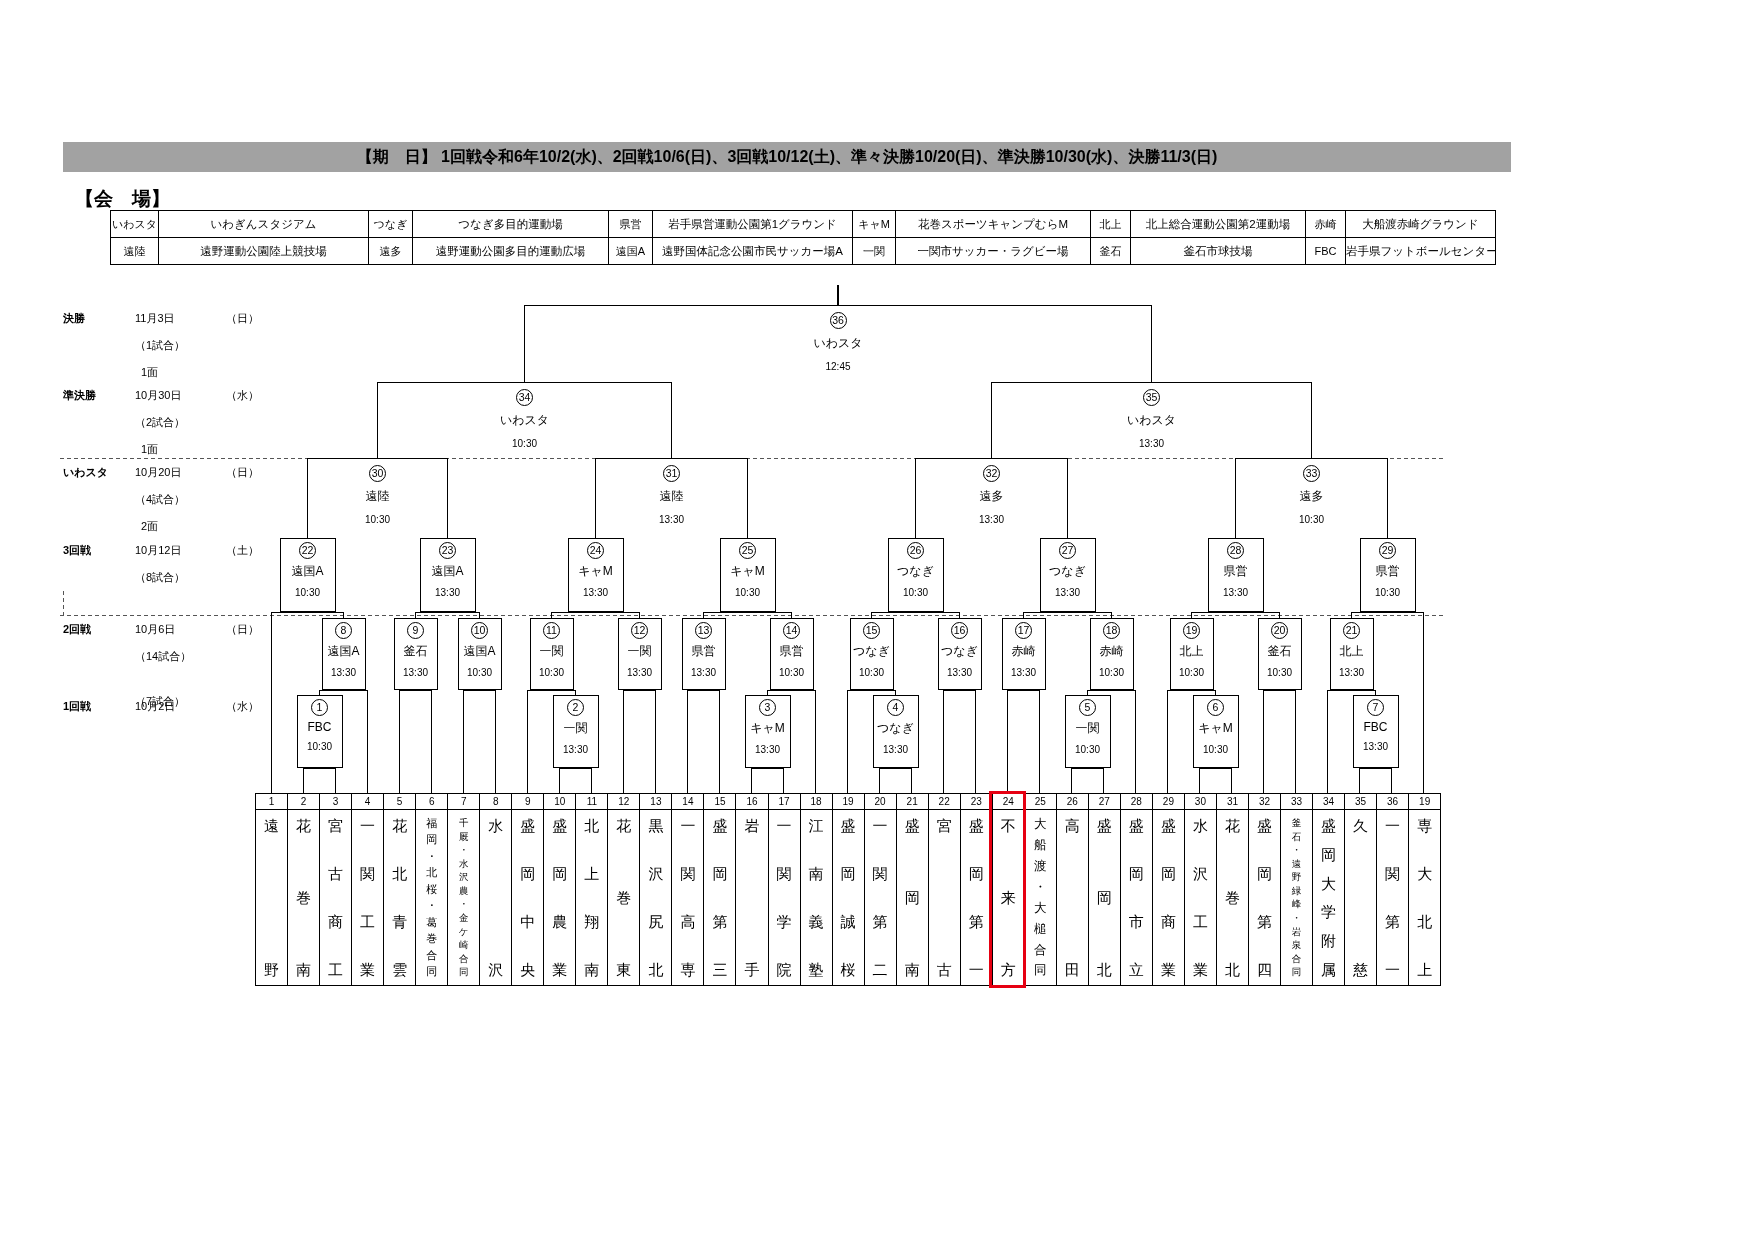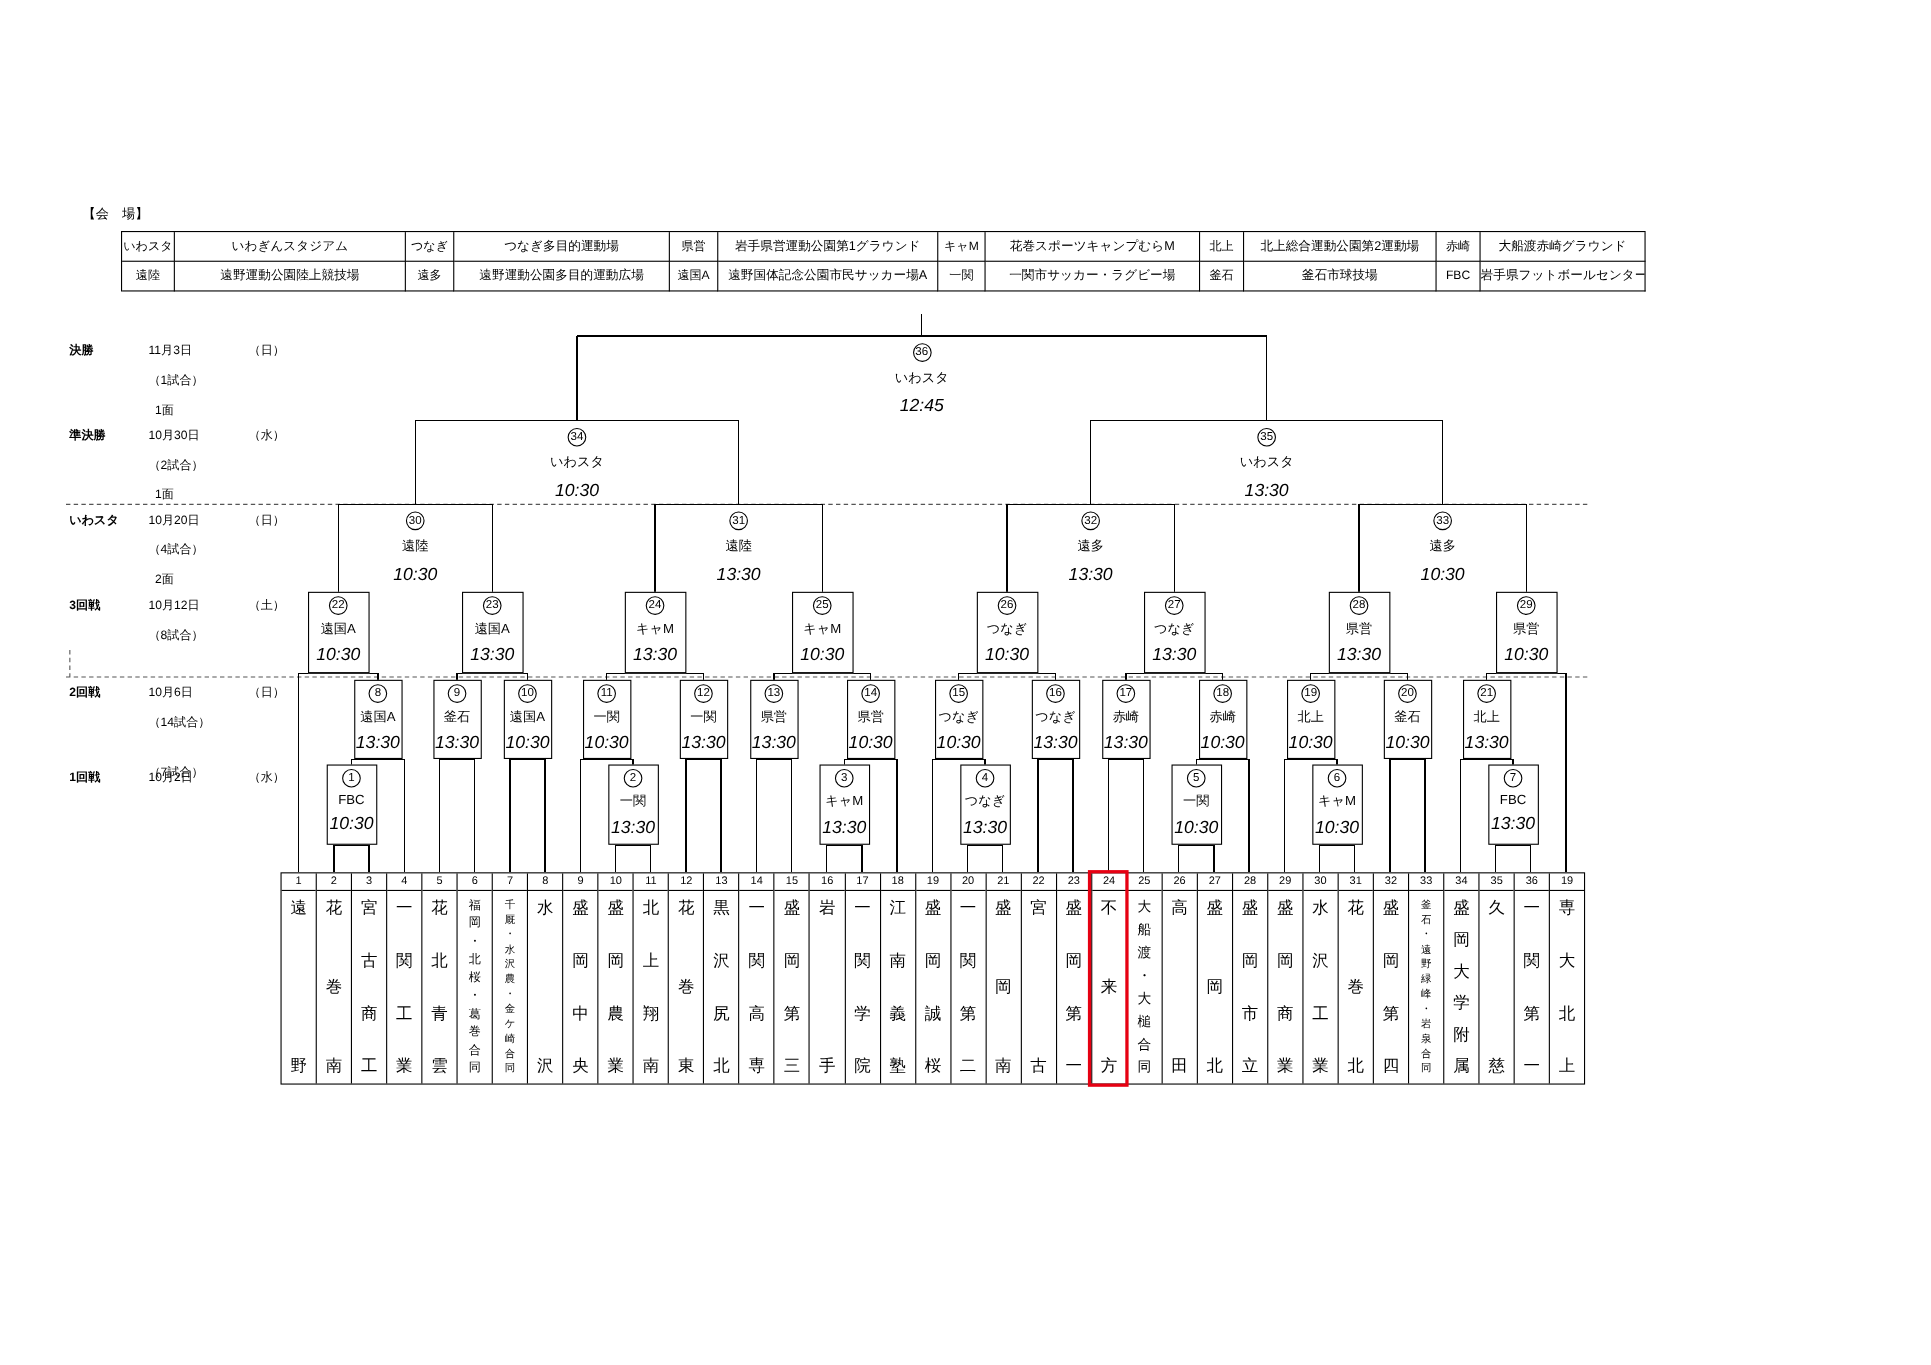--- a/index.html
+++ b/index.html
@@ -6,60 +6,61 @@
   html,body { background:#ffffff; }
   body { font-family:"Liberation Sans","DejaVu Sans",sans-serif; color:#000; }
   .page { position:relative; width:1755px; height:1241px; background:#fff; overflow:hidden; }
 
   .title-bar { position:absolute; left:63px; top:114px; width:1448px; height:28px;
     background:#000; color:#fff; font-weight:bold; font-size:20px; line-height:28px;
     text-align:center; letter-spacing:1px; }
   .schedule-bar { position:absolute; left:63px; top:142px; width:1448px; height:30px;
     background:#a2a2a2; color:#000; font-weight:bold; font-size:16px; line-height:30px;
     text-align:center; }
-  .venue-label { position:absolute; left:75px; top:186px; font-size:12px; font-weight:normal; }
+  .venue-label { position:absolute; left:75px; top:186px; font-size:19px; font-weight:bold; }
 
   .venue-table { position:absolute; left:110px; top:210px; border-top:1px solid #000; border-left:1px solid #000; background:#fff; }
   .venue-row { display:flex; }
   .venue-cell { border-right:1px solid #000; border-bottom:1px solid #000; height:27px;
     line-height:26px; text-align:center; white-space:nowrap; overflow:hidden; }
   .venue-cell.abbr { font-size:11px; }
   .venue-cell.vname { font-size:11.5px; }
 
   .round-label-item { position:absolute; font-size:11px; white-space:nowrap; }
   .rl-name { font-weight:bold; }
 
   #bracketSvg { position:absolute; left:0; top:0; width:1755px; height:1241px; z-index:1; }
   #matches { position:absolute; left:0; top:0; width:1755px; height:1241px; z-index:2; pointer-events:none; }
 
   .match-box { position:absolute; background:#fff; border:1px solid #000; text-align:center; }
   .match-label { position:absolute; text-align:center; }
   .mnum { width:17px; height:17px; border:1px solid #000; border-radius:50%;
     font-size:10.5px; line-height:15px; margin:3px auto 0; text-align:center; }
   .match-label .mnum { margin-top:4px; }
   .mvenue { font-size:12px; margin-top:4px; }
-  .mtime  { font-size:16px; margin-top:7px;font-style:italic; }
+  .mtime  { font-size:10px; margin-top:7px; }
   .match-label .mvenue { margin-top:6px; }
   .match-label .mtime { margin-top:9px; }
 
   .team-table { position:absolute; left:255px; top:793px; width:1186px; height:193px;
     border:1px solid #000; display:flex; background:#fff; z-index:2; }
   .team-col { flex:1 1 0; min-width:0; border-right:1px solid #000; display:flex; flex-direction:column; }
   .team-col:last-child { border-right:none; }
   .team-num { height:16px; flex:none; border-bottom:1px solid #000; font-size:10px;
     line-height:16px; text-align:center; }
   .team-name { flex:1; display:flex; flex-direction:column; align-items:center;
     justify-content:space-between; padding:8px 0; overflow:hidden; }
   .team-name span { line-height:1; display:block; }
   .highlight-box { position:absolute; border:3px solid #e60012; z-index:5; pointer-events:none; }
 </style>
 </head>
 <body>
 
 <div class="page">
+  <div class="schedule-bar">【期　日】 1回戦令和6年10/2(水)、2回戦10/6(日)、3回戦10/12(土)、準々決勝10/20(日)、準決勝10/30(水)、決勝11/3(日)</div>
   <div class="venue-label">【会　場】</div>
   <div class="venue-table" id="venueTable">
       <div class="venue-row">
         <div class="venue-cell abbr" style="width: 48px;">いわスタ</div>
         <div class="venue-cell vname" style="width: 210px;">いわぎんスタジアム</div>
         <div class="venue-cell abbr" style="width: 44px;">つなぎ</div>
         <div class="venue-cell vname" style="width: 196px;">つなぎ多目的運動場</div>
         <div class="venue-cell abbr" style="width: 44px;">県営</div>
         <div class="venue-cell vname" style="width: 200px;">岩手県営運動公園第1グラウンド</div>
         <div class="venue-cell abbr" style="width: 43px;">キャM</div>

